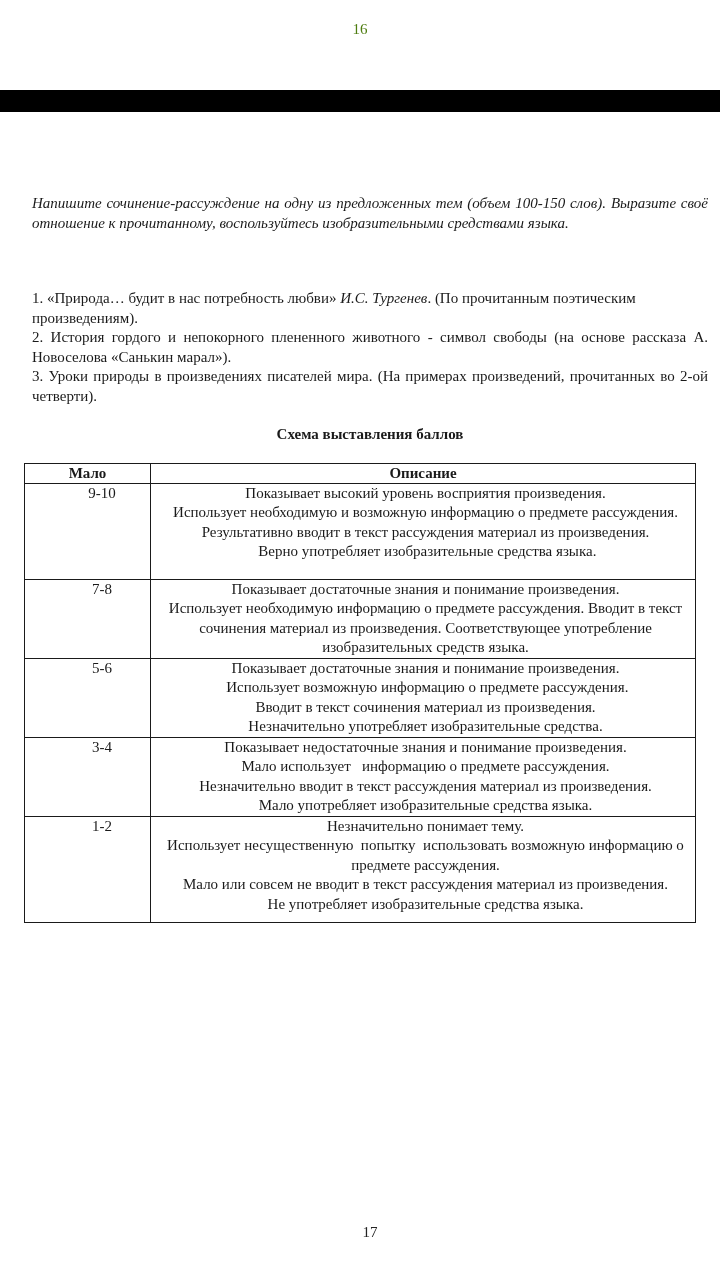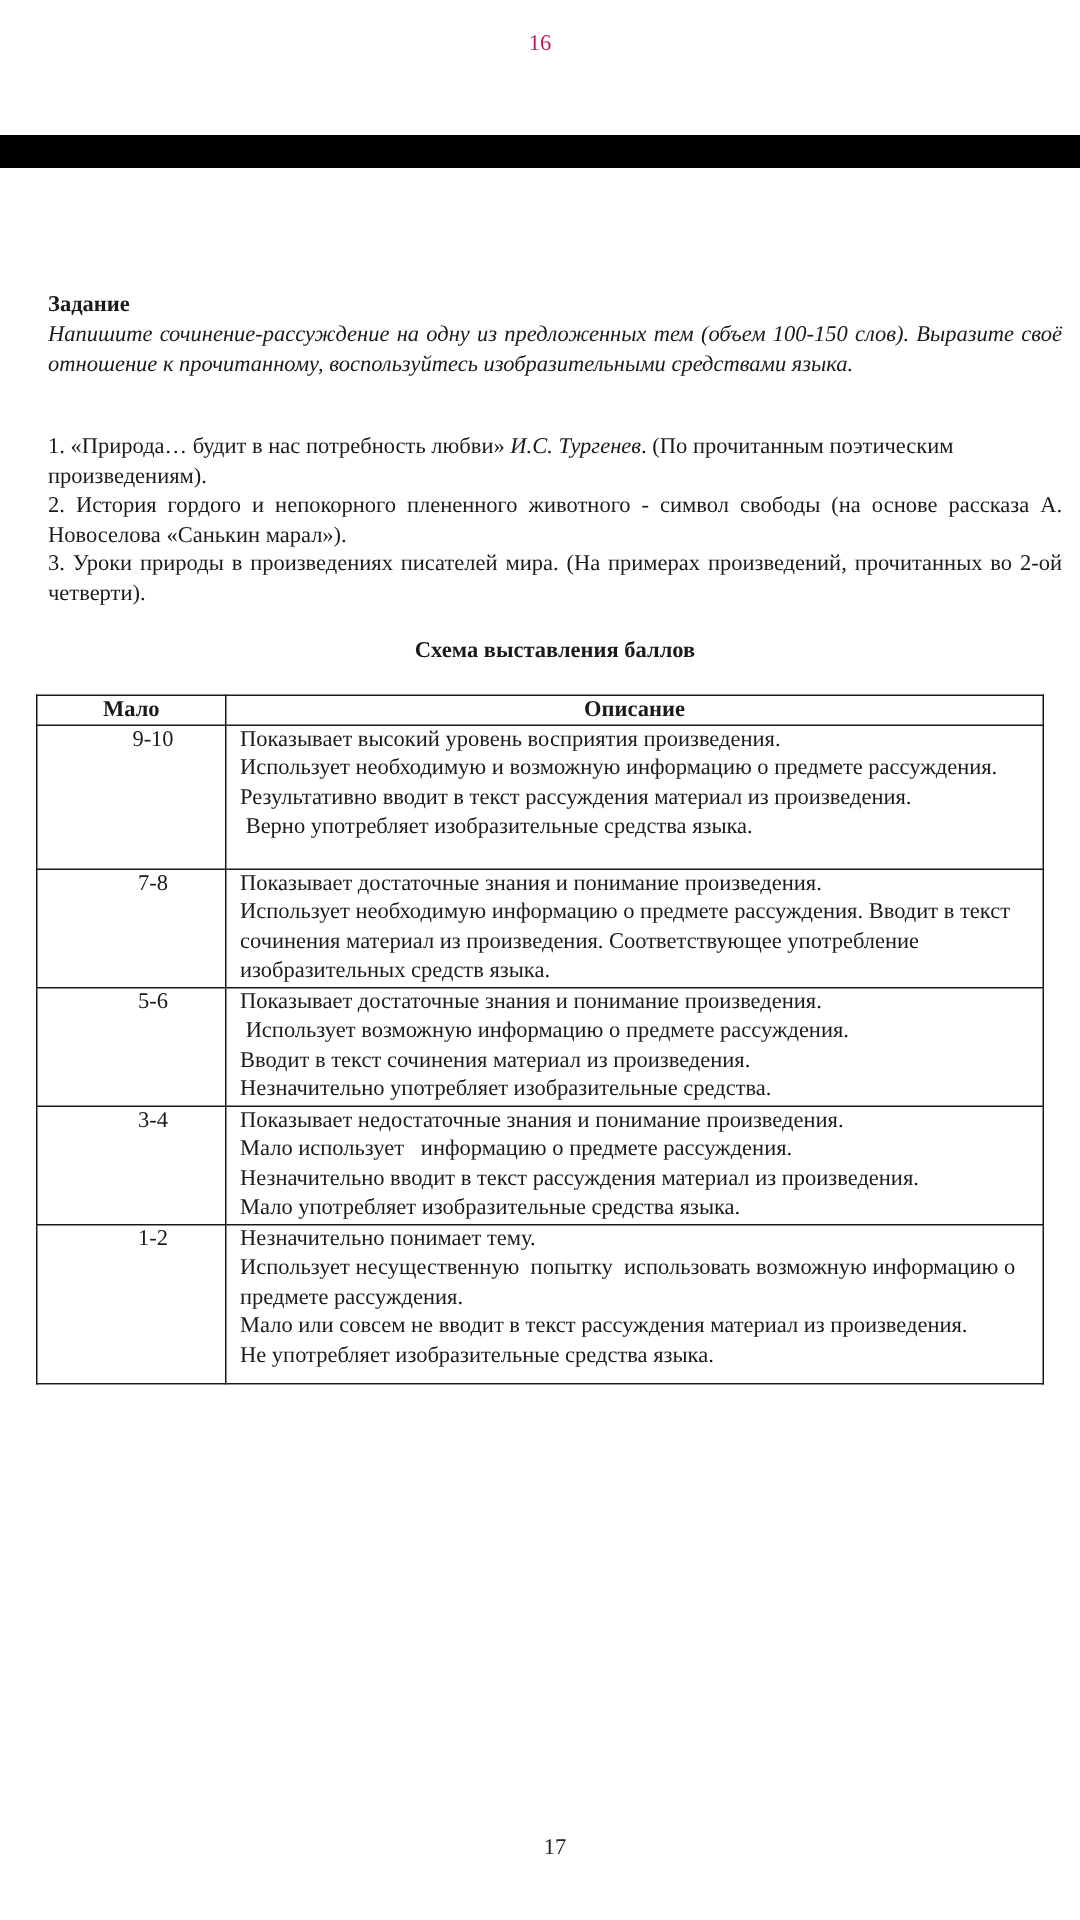--- a/index.html
+++ b/index.html
@@ -2,21 +2,21 @@
 <html><head>
   <meta charset="utf-8">
   <style>
     * { margin: 0; padding: 0; box-sizing: border-box; }
     html, body {
       width: 720px; height: 1280px; background: #ffffff; overflow: hidden;
       font-family: "Liberation Serif", serif; color: #1a1a1a;
     }
     .page-number-top {
       position: absolute; top: 21px; left: 0; width: 720px; text-align: center;
-      font-size: 15px; color: #be185d;
+      font-size: 15px; color: #4d7c0f;
     }
     .black-bar {
       position: absolute; top: 90px; left: 0; width: 720px; height: 22px; background: #000;
     }
     .task-block {
       position: absolute; top: 193px; left: 32px; width: 676px;
       font-size: 15px; line-height: 20px;
     }
     .task-title { font-weight: bold; font-size: 15px; }
     .task-text { text-align: justify; text-align-last: left; font-style: italic; }
@@ -33,35 +33,34 @@
     }
     table.scores {
       position: absolute; top: 463px; left: 24px; width: 672px;
       border-collapse: collapse; font-size: 15px; line-height: 19.4px;
     }
     table.scores th, table.scores td {
       border: 1.3px solid #1a1a1a; vertical-align: top;
     }
     table.scores th { font-weight: bold; text-align: center; height: 20px; line-height: 18px; }
     table.scores td.score { width: 126px; text-align: center; padding-left: 29px; }
-    table.scores td.desc { padding-left: 9px; padding-right: 4px; }
+    table.scores td.desc { padding-left: 9px; padding-right: 4px; text-align: center; }
     .desc-line { display: block; white-space: pre-wrap; }
     .page-number-bottom {
       position: absolute; top: 1224px; left: 0; width: 740px; text-align: center;
       font-size: 15px; color: #222;
     }
   </style>
 </head>
 <body>
 
 <div class="page-number-top">16</div>
 <div class="black-bar"></div>
 
 <div class="task-block">
-  <div class="task-title">Задание</div>
   <div class="task-text"> Напишите сочинение-рассуждение на одну из предложенных тем (объем 100-150 слов). Выразите своё отношение к прочитанному, воспользуйтесь изобразительными средствами языка.</div>
 </div>
 
 <div class="topics">
   <div class="topic t1"><span>1. «Природа… будит в нас потребность любви» </span><i>И.С. Тургенев</i><span>. (По прочитанным поэтическим произведениям).</span></div>
   <div class="topic">2. История гордого и непокорного плененного животного - символ свободы (на основе рассказа А. Новоселова «Санькин марал»).</div>
   <div class="topic">3.  Уроки природы в произведениях писателей мира. (На примерах произведений, прочитанных во 2-ой четверти).</div>
 </div>
 
 <div class="scheme-title">Схема выставления баллов</div>

